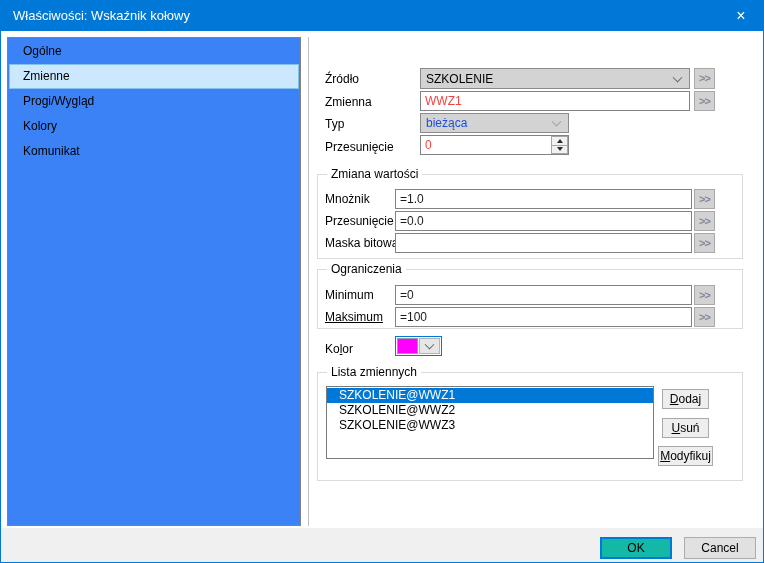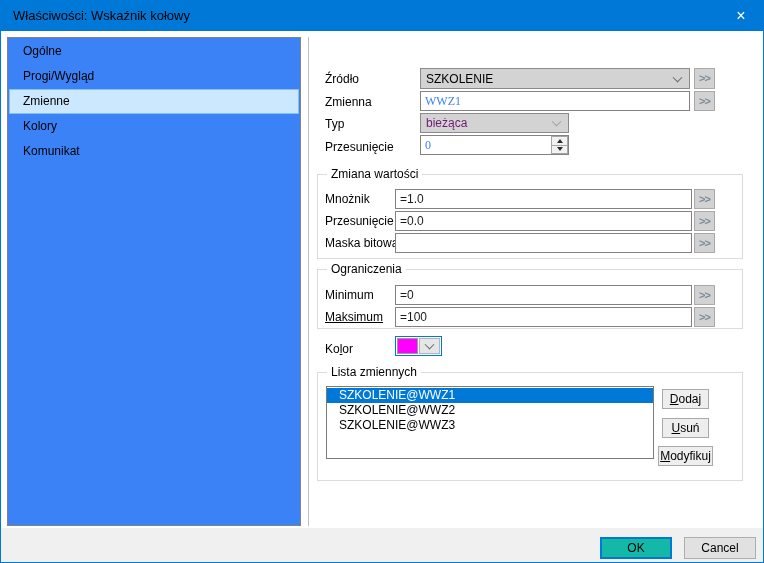--- a/index.html
+++ b/index.html
@@ -4,36 +4,36 @@
 <style>
   html,body { margin:0; padding:0; background:#e8e8e8; }
   * { box-sizing:border-box; }
   .dialog {
     position:relative; width:764px; height:563px; background:#ffffff;
     border:1px solid #0078d7; overflow:hidden;
     font-family:"Liberation Sans", sans-serif; font-size:12px; color:#000;
   }
   
   .titlebar { position:absolute; top:0; left:0; right:0; height:30px; background:#0078d7; }
-  .title-text { position:absolute; left:12px; top:0; line-height:30px; color:#000000; font-size:13px; white-space:nowrap; }
+  .title-text { position:absolute; left:12px; top:0; line-height:30px; color:#ffffff; font-size:13px; white-space:nowrap; }
   .close-btn { position:absolute; right:0; top:0; width:44px; height:30px; display:flex; align-items:center; justify-content:center; color:#fff; font-size:16px; cursor:default; }
   
   .sidebar { position:absolute; left:6px; top:36px; width:294px; height:489px; background:#3b82f6; border:1px solid #828282; padding-top:1px; }
   .side-item { position:relative; height:25px; line-height:23px; padding-left:13px; border:1px solid transparent; margin:0 1px; }
   .side-item.selected { background:#cce8ff; border-color:#84c2ee; }
   .v-sep { position:absolute; left:307px; top:36px; width:1px; height:489px; background:#bfbfbf; box-shadow:1px 0 0 #ffffff; }
   
   .groupbox { position:absolute; border:1px solid #d9dbdd; }
   .group-title { position:absolute; top:-8px; left:9px; background:#fff; padding:0 4px; line-height:14px; white-space:nowrap; }
   .fld-label { position:absolute; white-space:nowrap; line-height:14px; }
   
   .txt { position:absolute; border:1px solid #828282; background:#fff; padding:0 4px; font-family:"Liberation Sans",sans-serif; font-size:12px; color:#1a1a1a; outline:none; }
-  .txt.graytext { color:#3b82f6;font-family:Liberation Serif, serif; }
+  .txt.graytext { color:#ef4444; }
   .combo { position:absolute; background:#d3d3d3; border:1px solid #8b8b8b; padding:0 22px 0 5px; display:flex; align-items:center; overflow:hidden; white-space:nowrap; }
-  .combo.disabled { color:#701a75; }
+  .combo.disabled { color:#1d4ed8; }
   .chev { position:absolute; right:8px; top:50%; width:7px; height:7px; border-right:1px solid #5f6a75; border-bottom:1px solid #5f6a75; transform:translateY(-70%) rotate(45deg); }
   .more-btn { position:absolute; width:21px; background:#d2d2d2; border:1px solid #a9a9a9; color:#7d8b99; font-size:11px; font-weight:bold; letter-spacing:-1px; display:flex; align-items:center; justify-content:center; padding-bottom:1px; }
   .spin { position:absolute; top:1px; bottom:1px; right:1px; width:17px; display:flex; flex-direction:column; }
   .spin-btn { flex:1; background:#f2f2f2; border:1px solid #a6a6a6; display:flex; align-items:center; justify-content:center; }
   .spin-btn + .spin-btn { margin-top:-1px; }
   .tri-up { width:0; height:0; border-left:3px solid transparent; border-right:3px solid transparent; border-bottom:4px solid #2b2b2b; }
   .tri-dn { width:0; height:0; border-left:3px solid transparent; border-right:3px solid transparent; border-top:4px solid #2b2b2b; }
   
   .color-combo { position:absolute; left:394px; top:335px; width:47px; height:20px; border:1px solid #0078d7; background:#fff; display:flex; padding:1px; }
   .swatch { width:21px; height:100%; border:1px solid #9b9b9b; }
@@ -57,22 +57,22 @@
 
   <div class="titlebar">
     <span class="title-text">Właściwości: Wskaźnik kołowy</span>
     <div class="close-btn">
       <span>×</span>
     </div>
   </div>
 
   <div class="sidebar">
     <div class="side-item"><span>Ogólne</span></div>
+    <div class="side-item selected"><span>Zmienne</span></div>
     <div class="side-item"><span>Progi/Wygląd</span></div>
-    <div class="side-item selected"><span>Zmienne</span></div>
     <div class="side-item"><span>Kolory</span></div>
     <div class="side-item"><span>Komunikat</span></div>
   </div>
   <div class="v-sep"></div>
 
   <span class="fld-label" style="left:324px; top:71px;">Źródło</span>
   <div class="combo" style="left:419px; top:67px; width:270px; height:21px;">
     <span>SZKOLENIE</span>
     <span class="chev"></span>
   </div>

